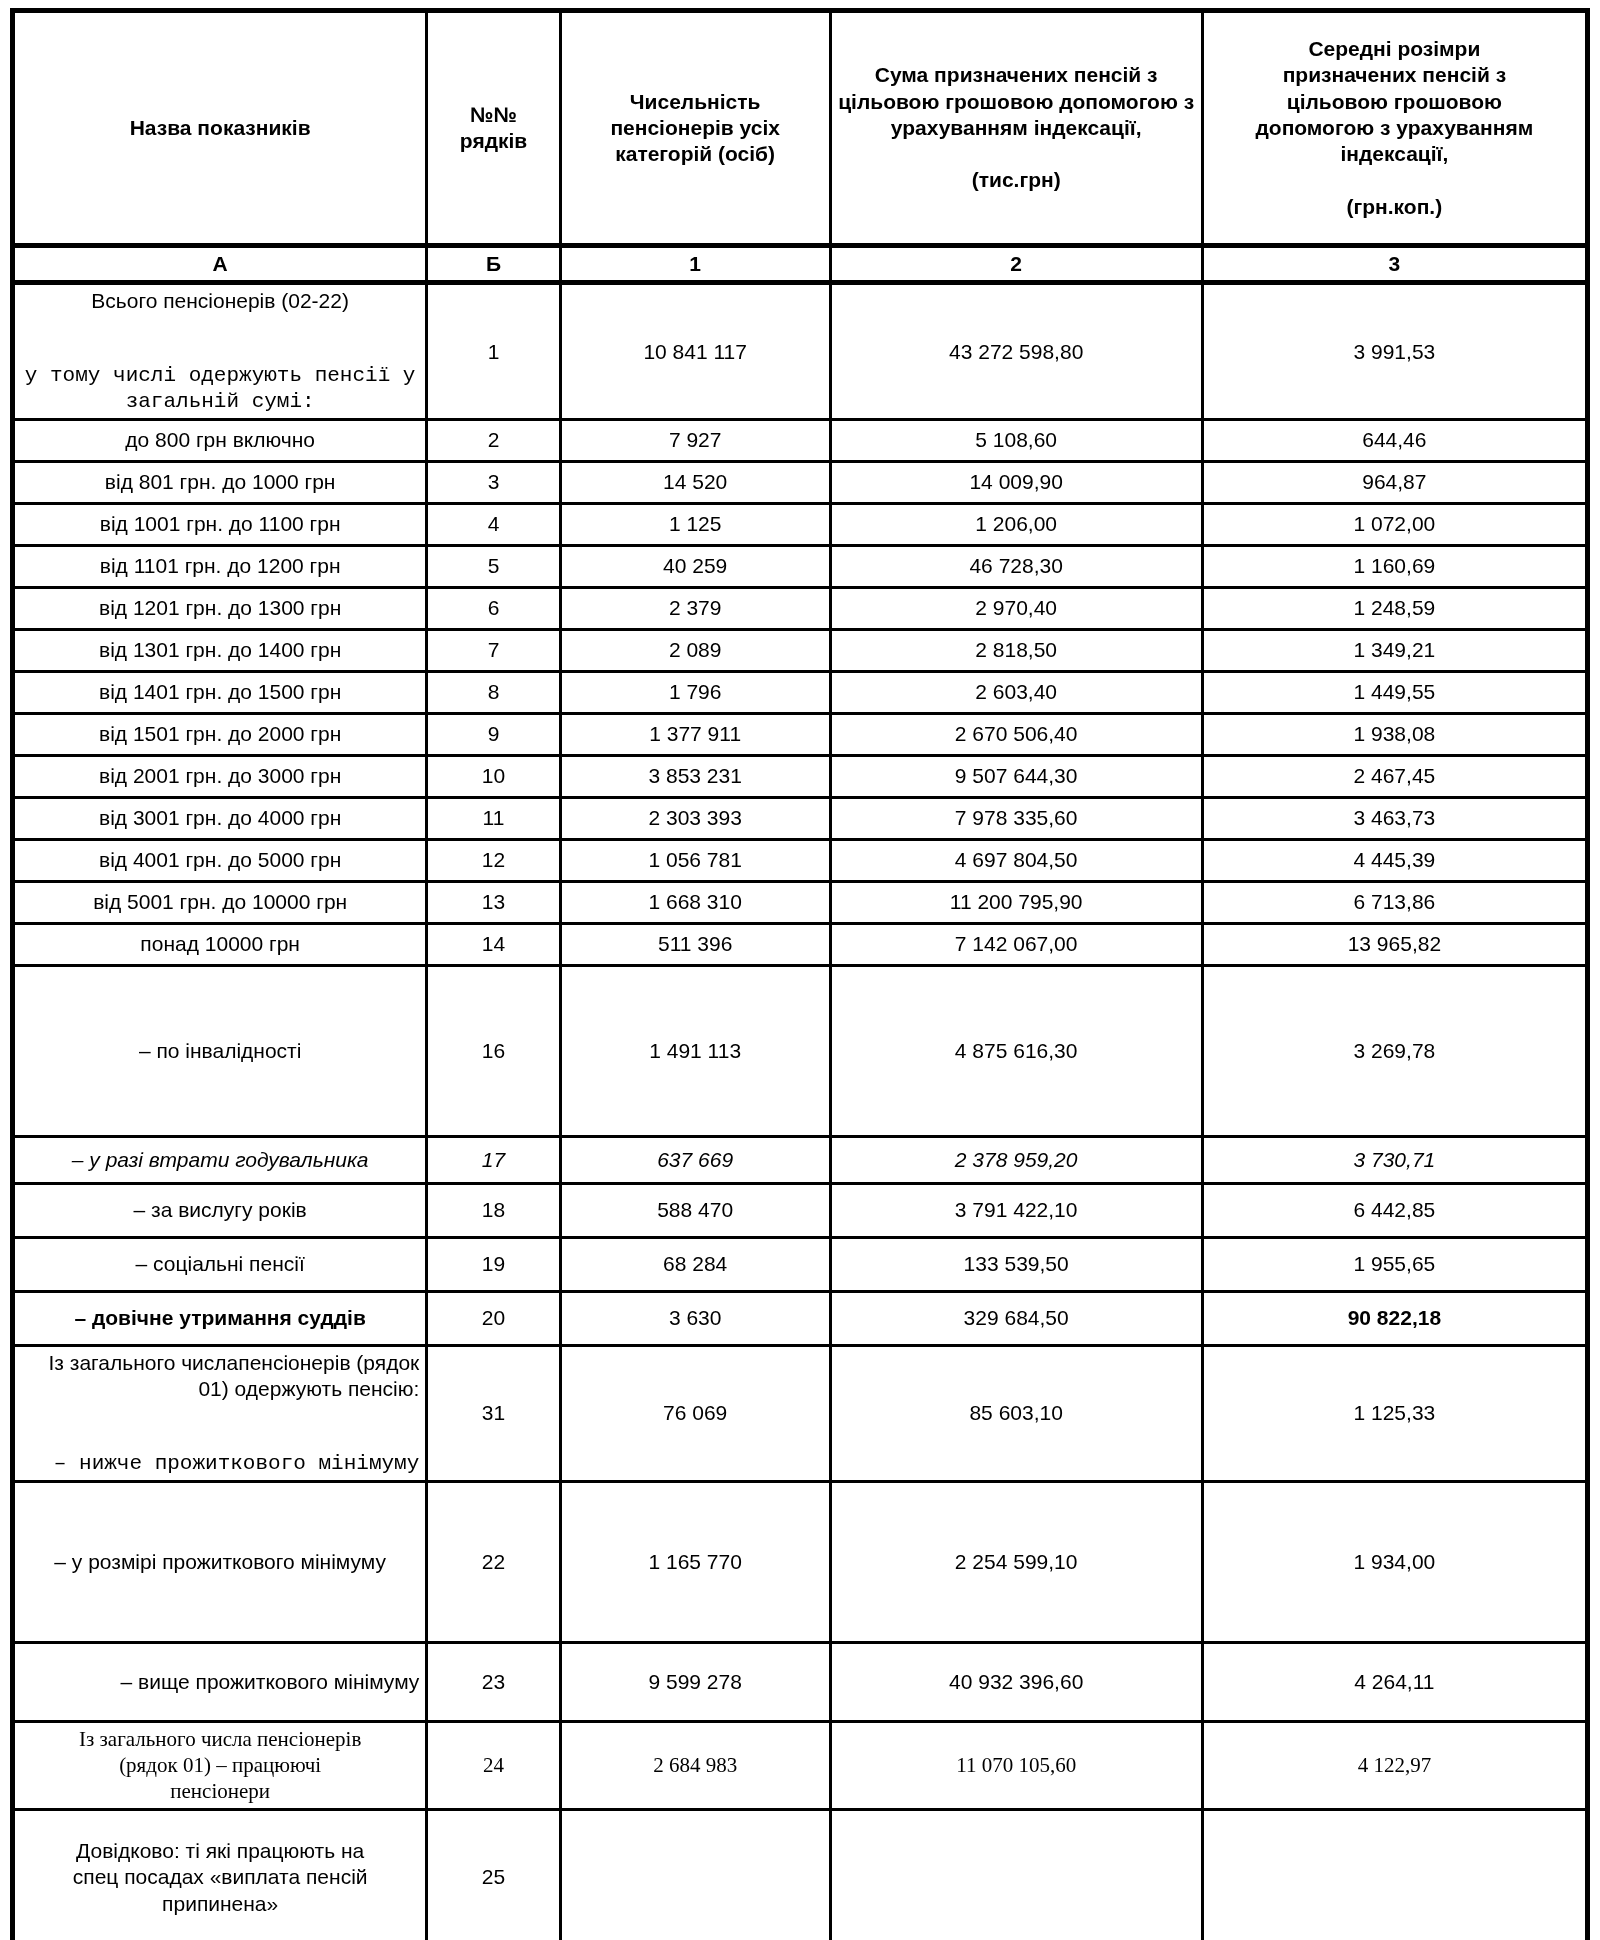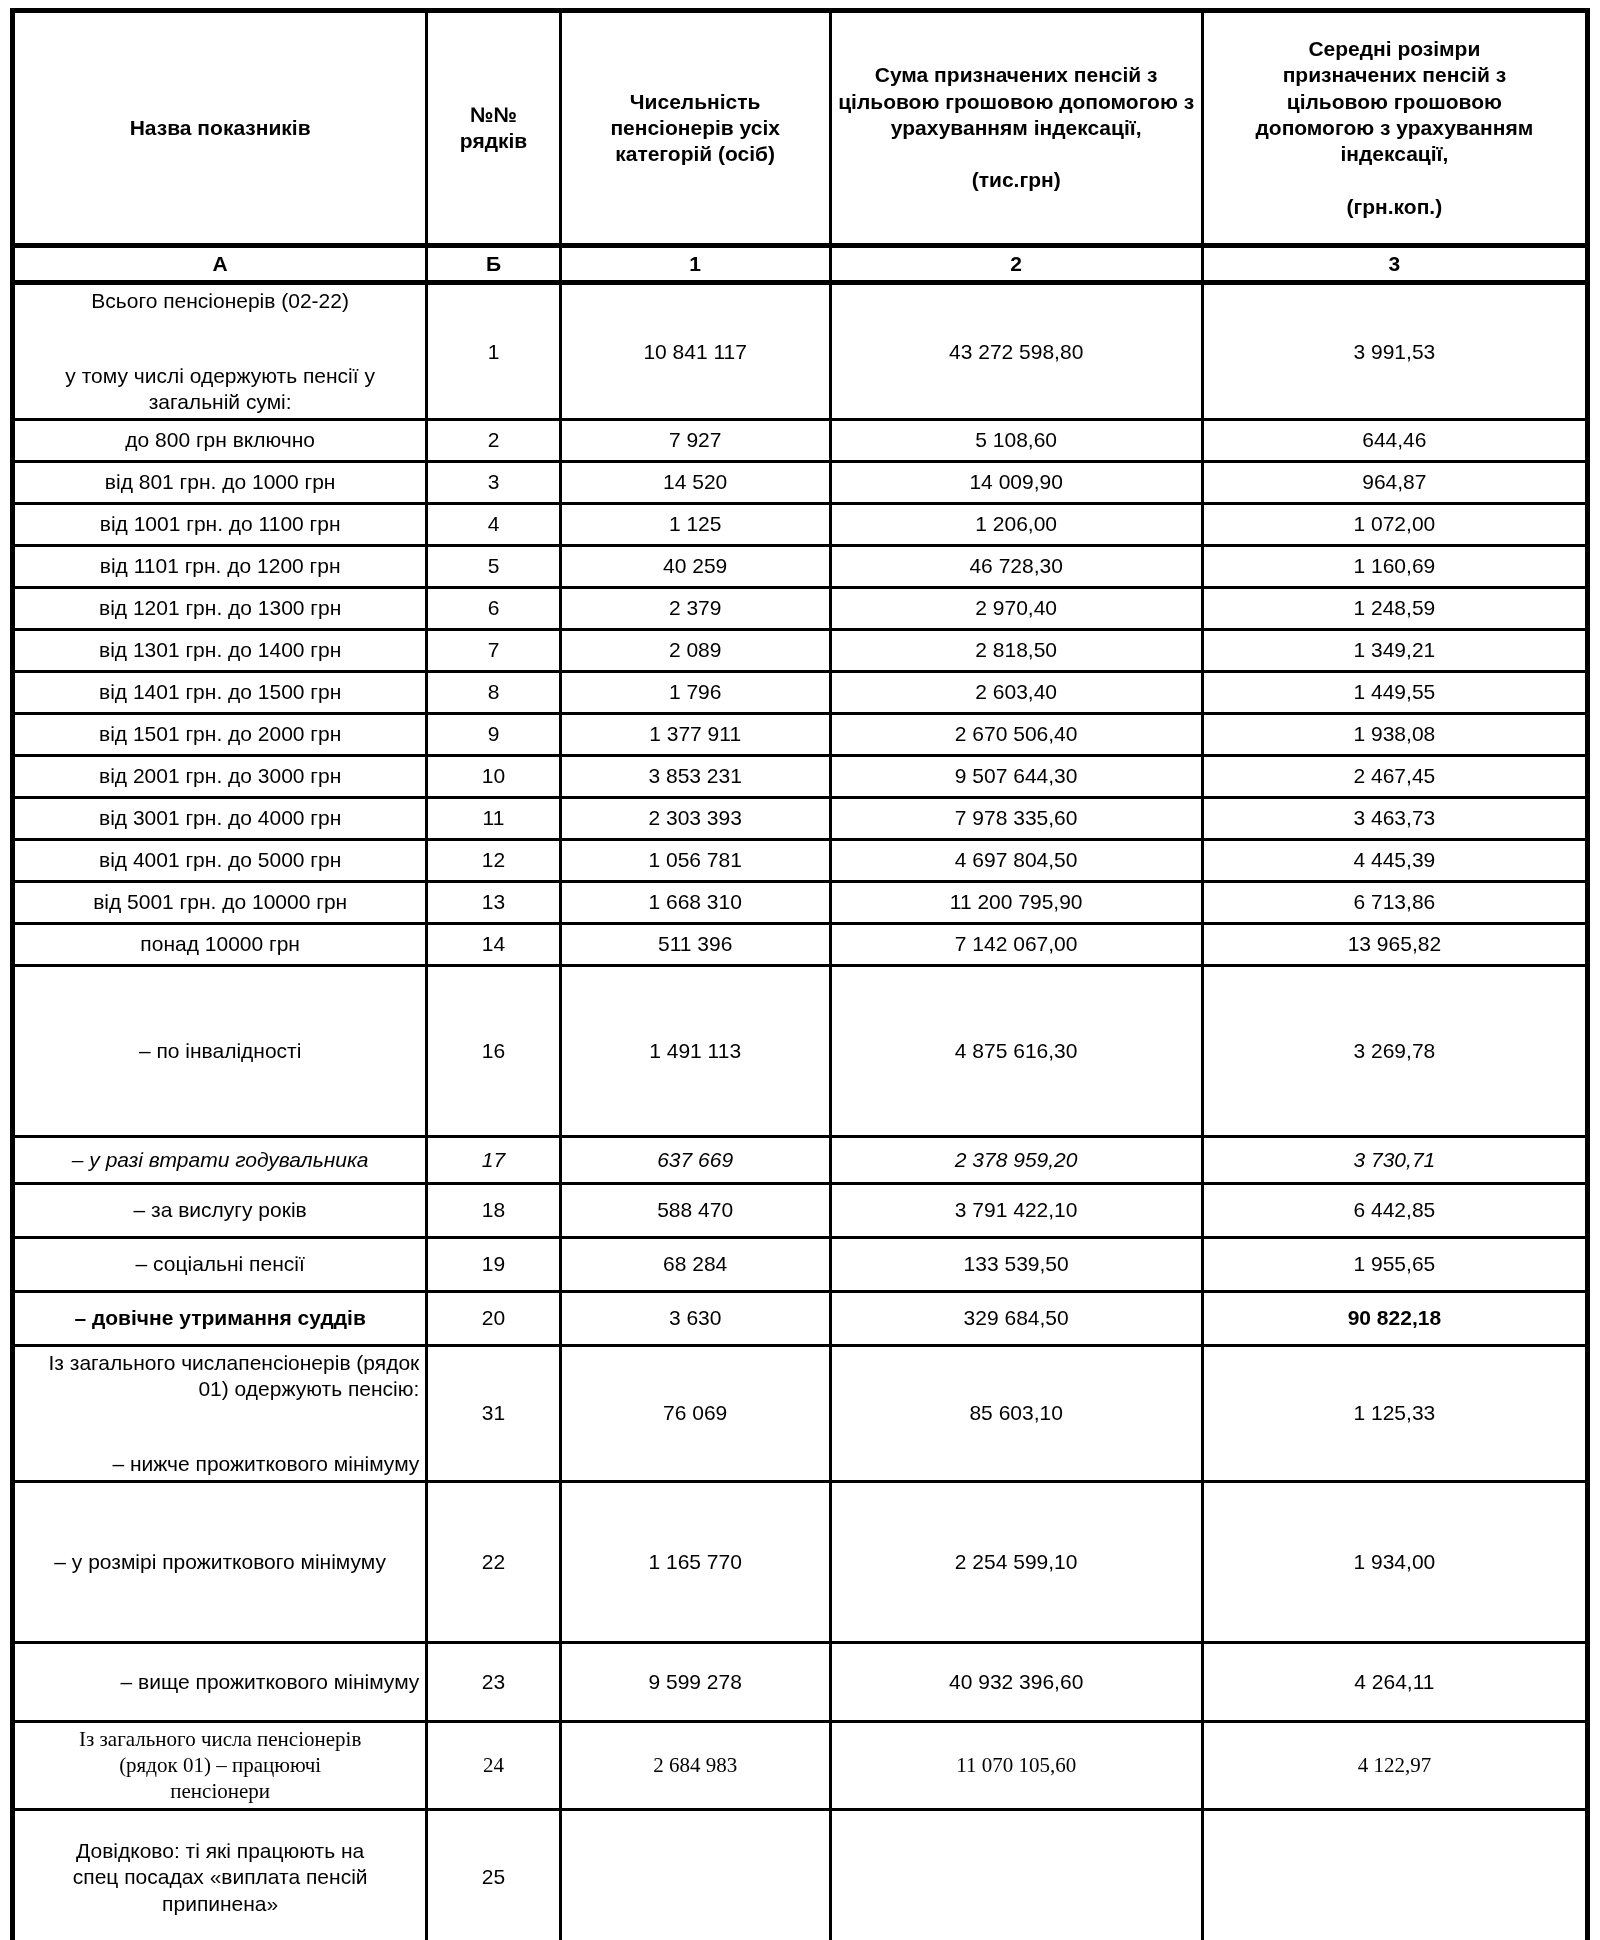--- a/index.html
+++ b/index.html
@@ -10,21 +10,21 @@
   col.c-num{width:133px;}
   col.c-count{width:269px;}
   col.c-sum{width:371px;}
   col.c-avg{width:384px;}
   th,td{border:3px solid #000;text-align:center;vertical-align:middle;
         font-size:21px;line-height:1.25;padding:3px 6px;overflow:hidden;word-wrap:break-word;}
   thead th{font-weight:bold;white-space:pre-line;}
   tr.head-main th{height:224px;}
   tr.head-sub th{height:26px;border-top:5px solid #000;border-bottom:5px solid #000;font-weight:bold;}
   td.lbl div{margin:0;}
-  td.lbl div.gap{margin-top:48px;}
+  td.lbl div.gap{margin-top:48px;font-family:Liberation Mono, monospace;}
   .b{font-weight:bold;}
   .left{text-align:right;}
   
   tbody tr:nth-child(1) td{height:100px;}
   tbody tr:nth-child(n+2):nth-child(-n+14) td{height:33px;}
   tbody tr:nth-child(15) td{height:162px;}
   tbody tr:nth-child(16) td{height:38px;font-style:italic;}
   tbody tr:nth-child(17) td,
   tbody tr:nth-child(18) td,
   tbody tr:nth-child(19) td,

